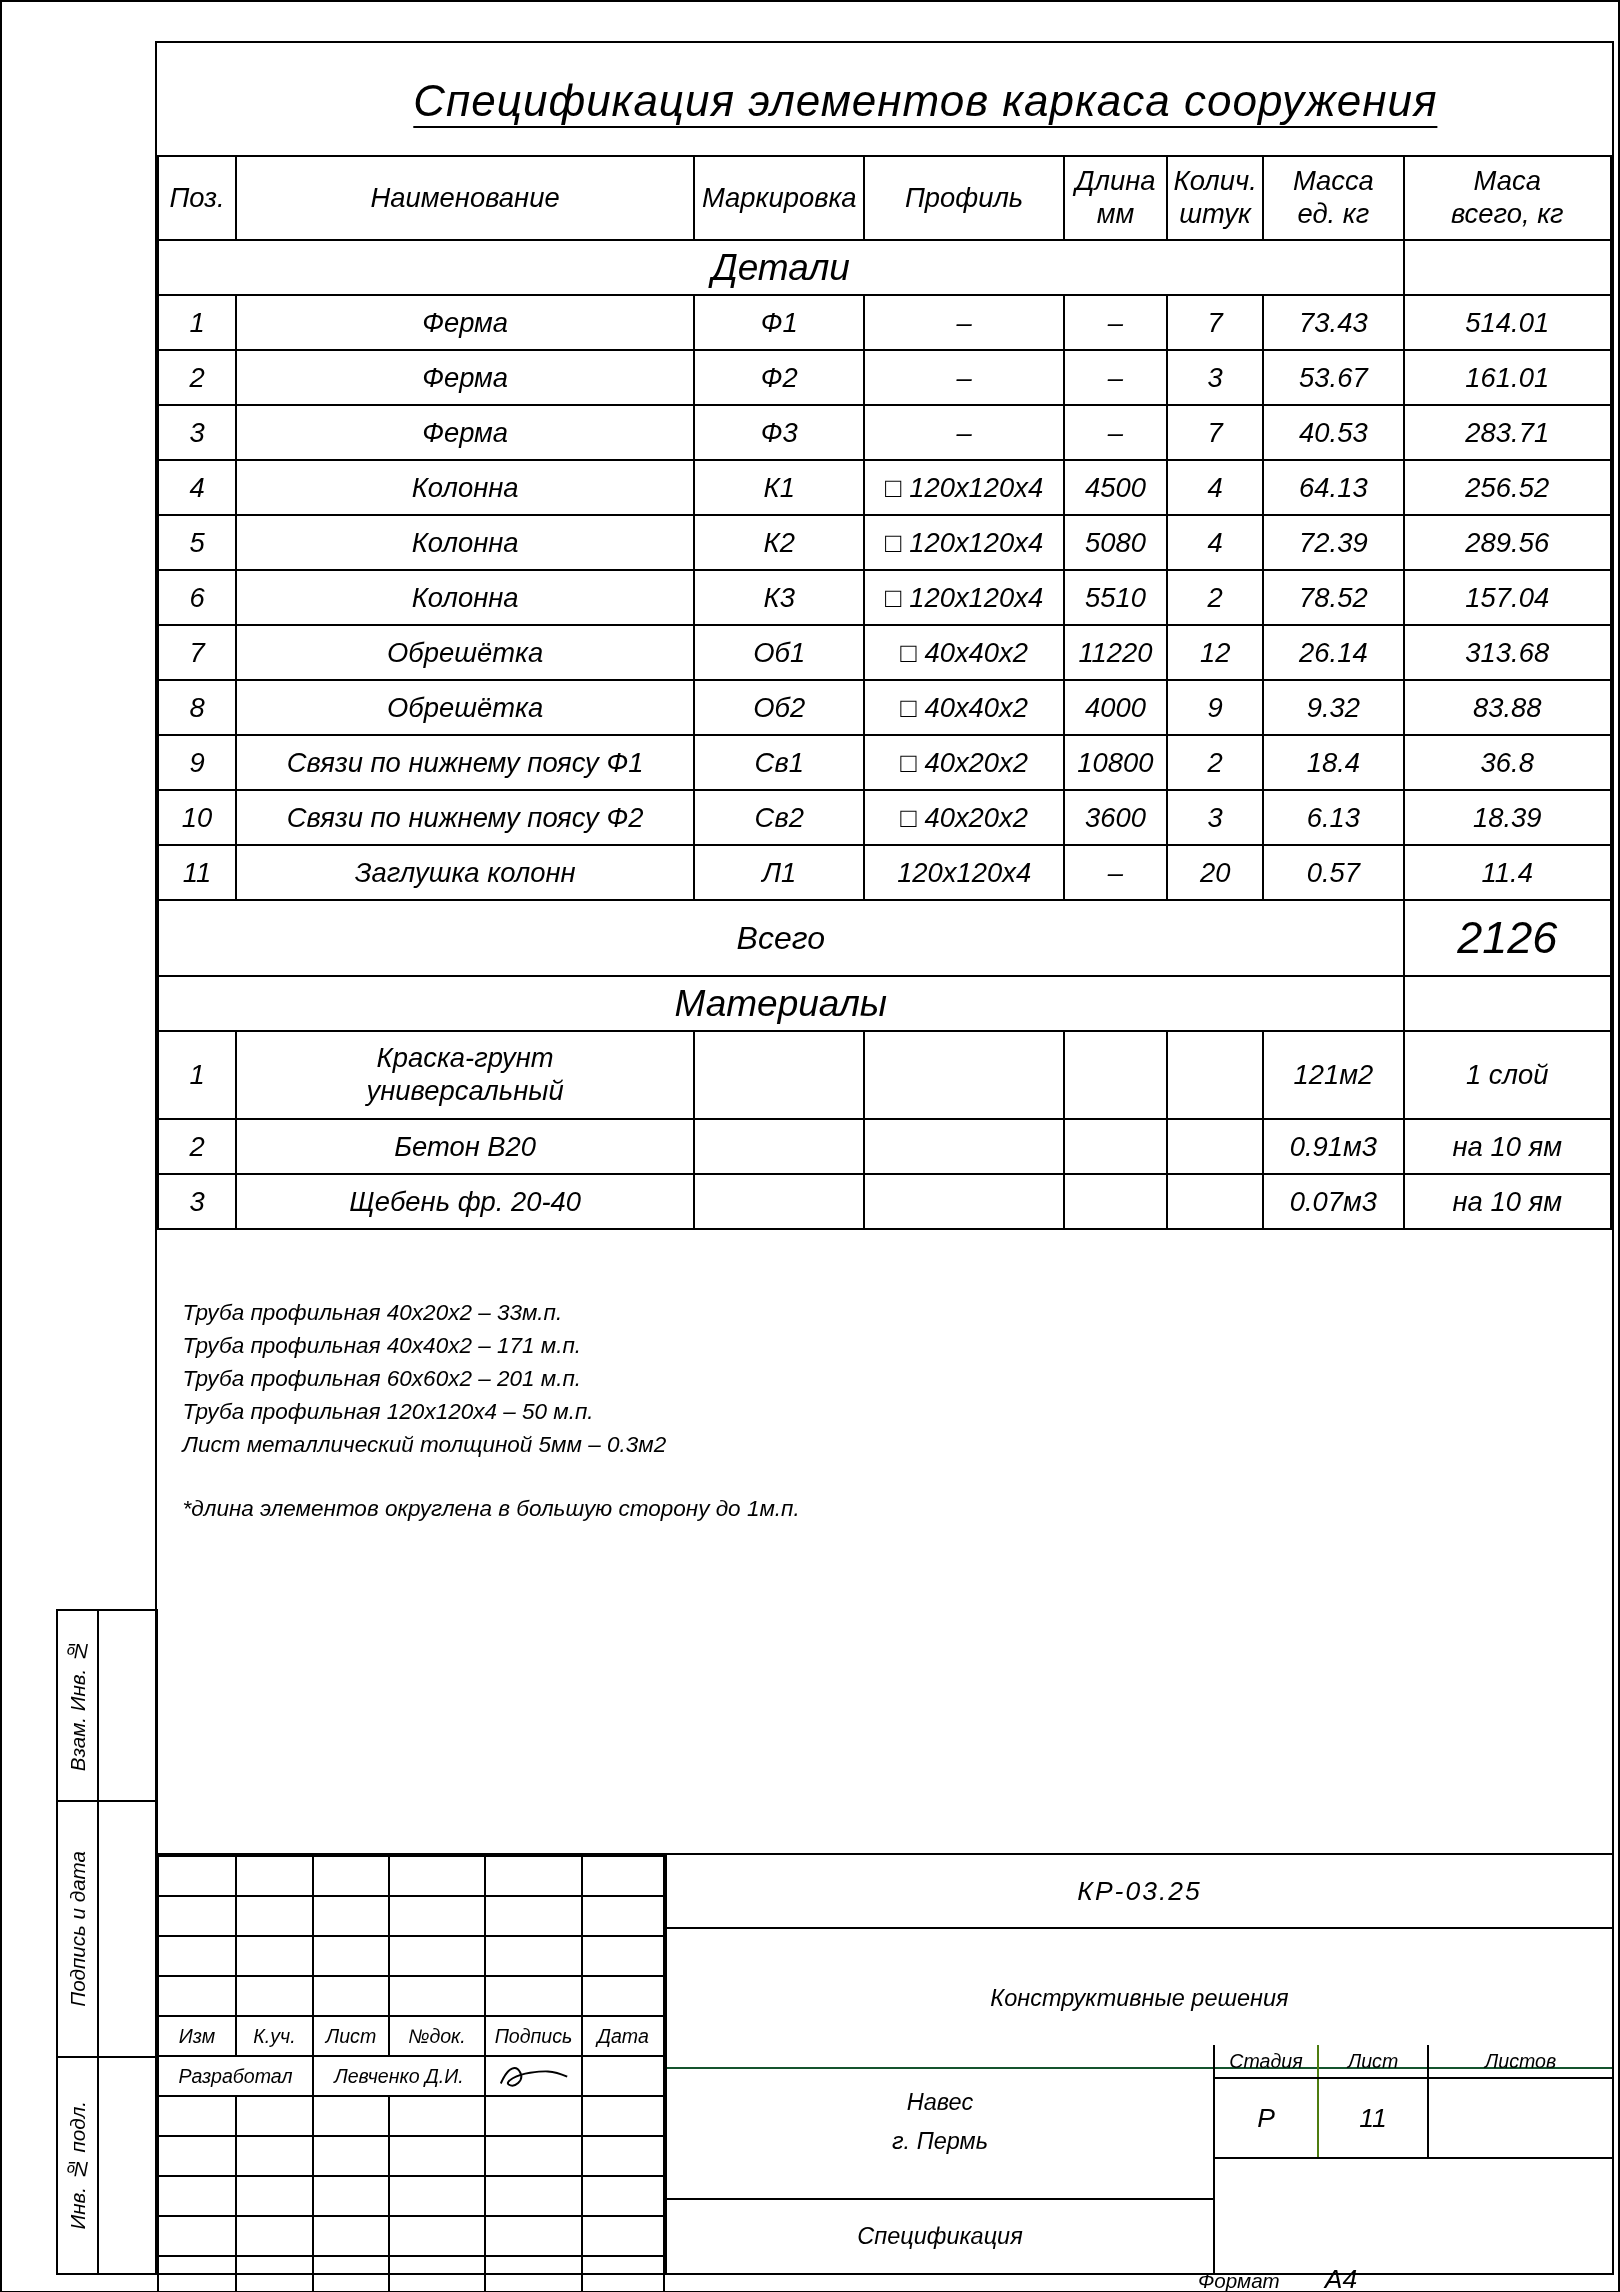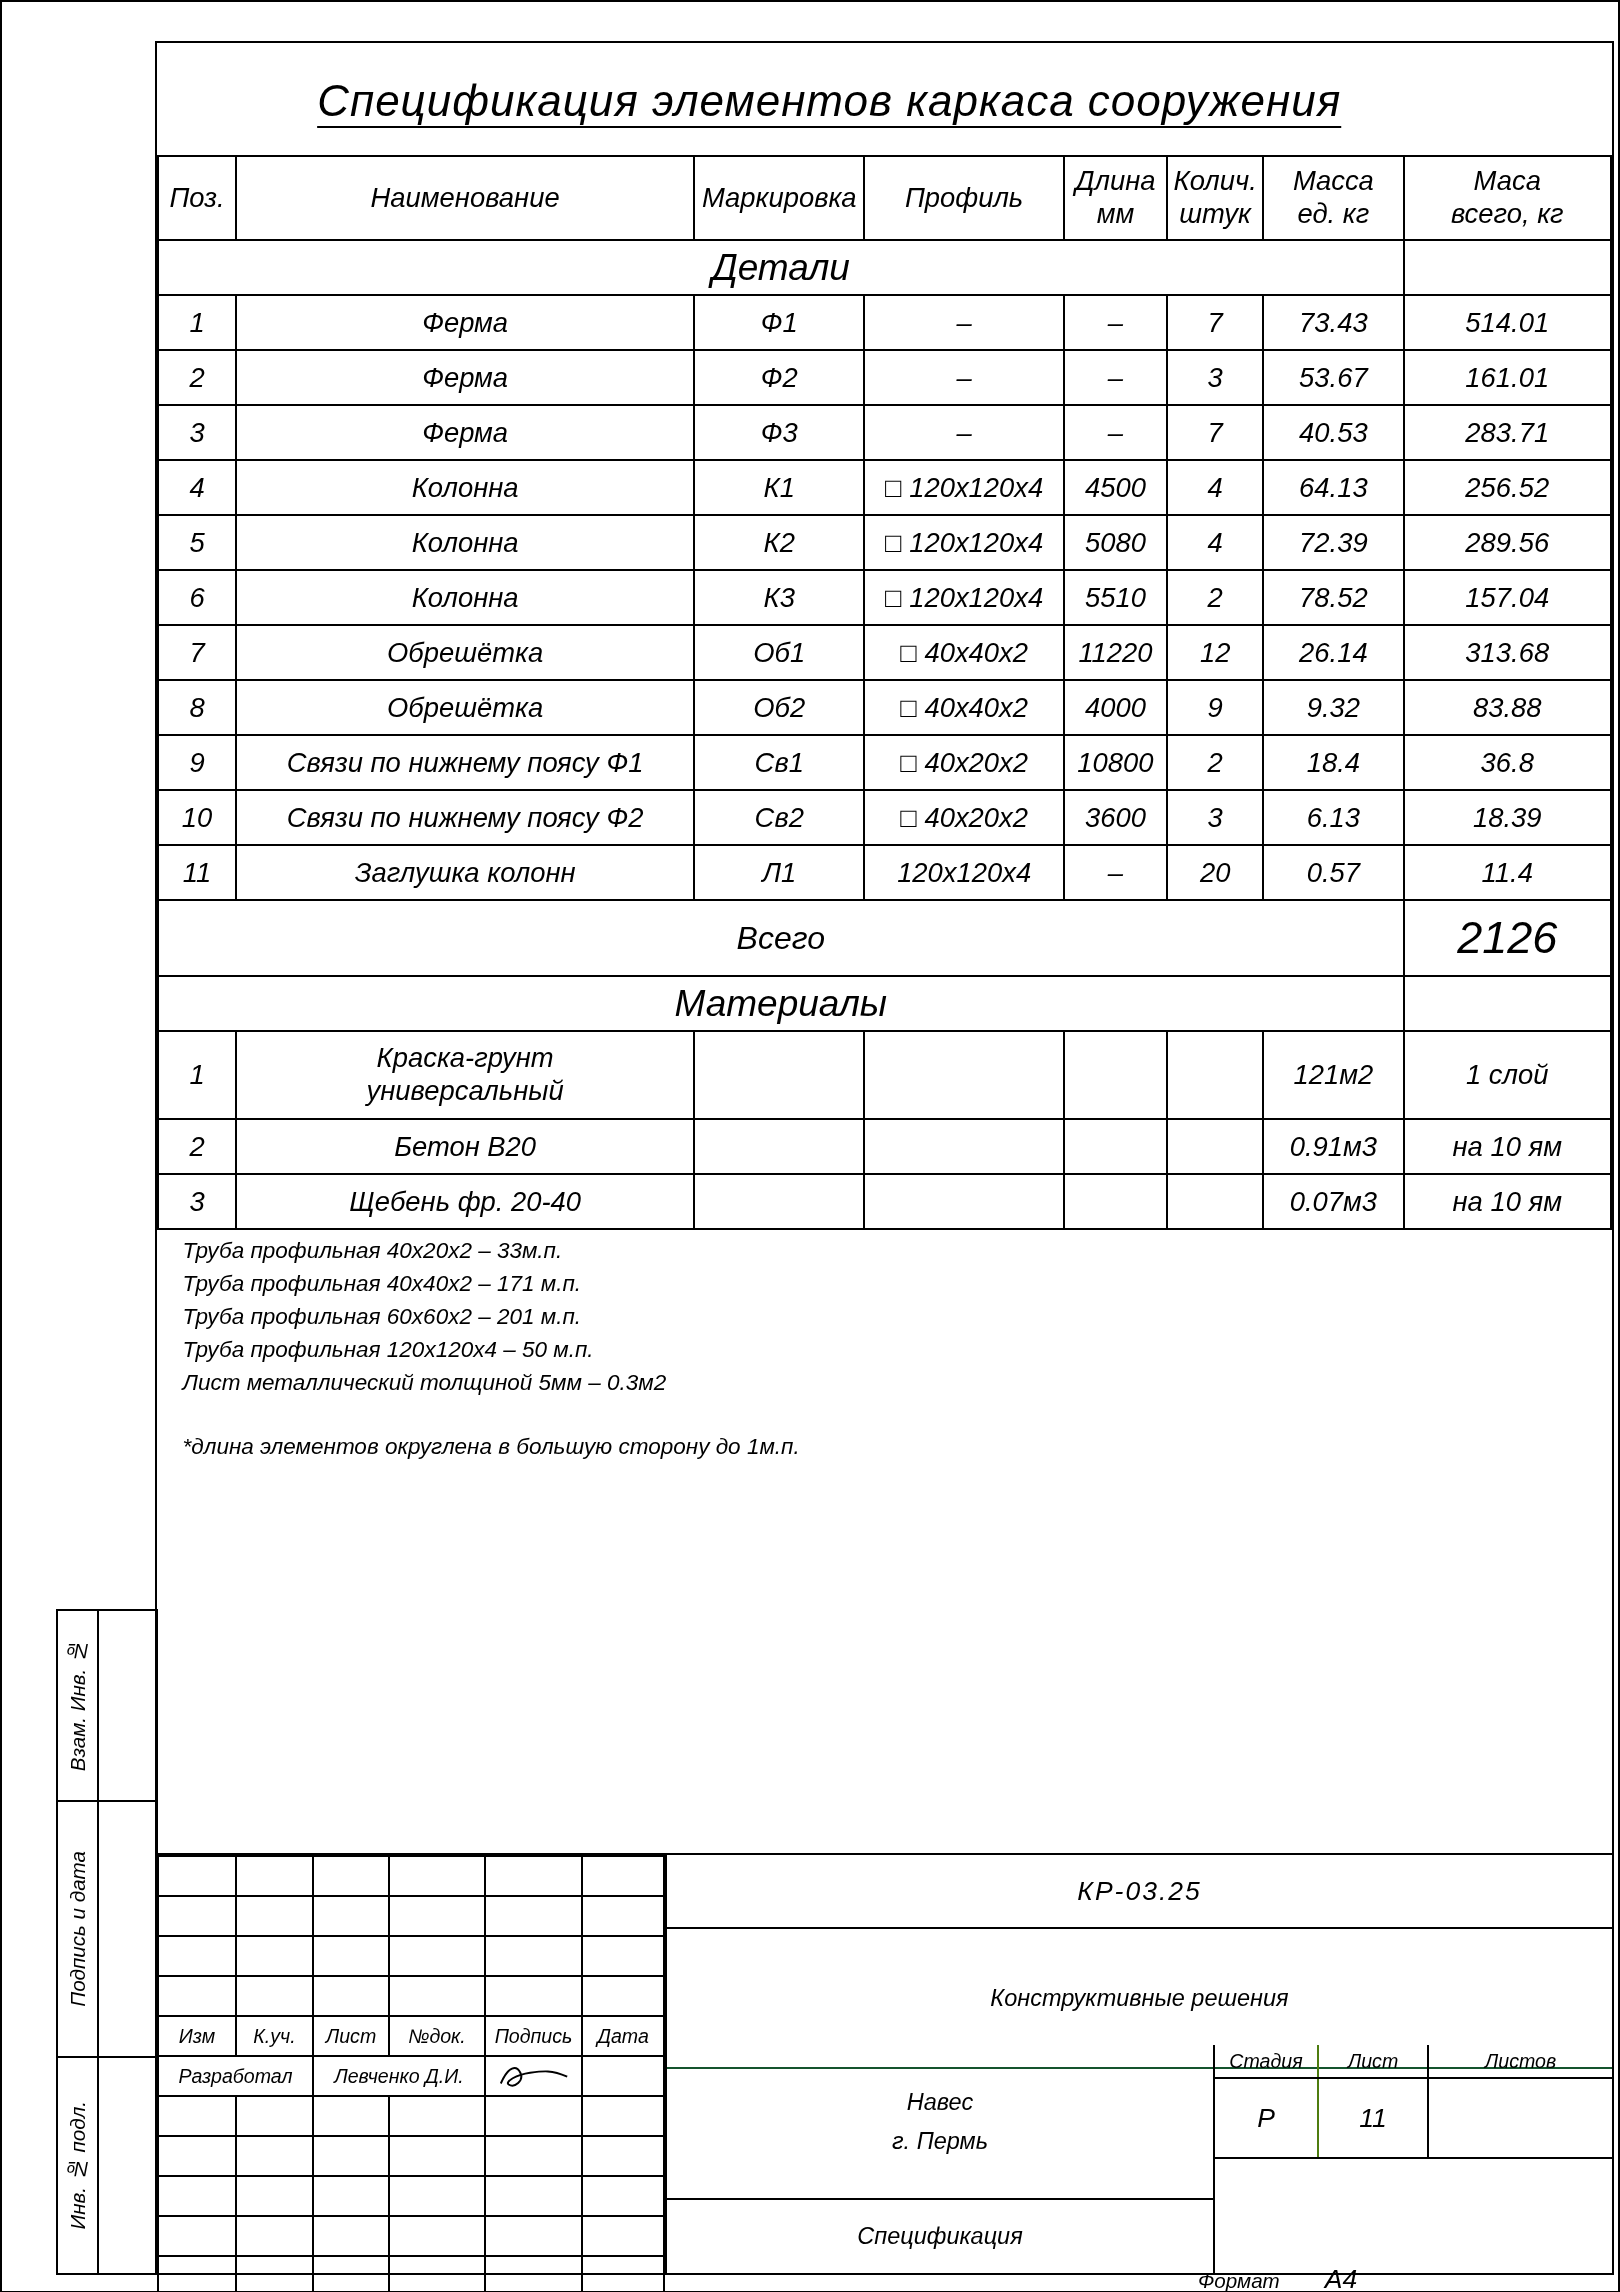--- a/index.html
+++ b/index.html
@@ -8,43 +8,43 @@
     position:relative; width:1620px; height:2293px; background:#fff;
     box-sizing:border-box; border:2px solid #000;
     font-family:"Liberation Sans","DejaVu Sans",sans-serif;
     font-style:italic; color:#000; overflow:hidden;
   }
   .frame {
     position:absolute; left:153px; top:39px; width:1459px; height:2234px;
     border:2.9px solid #000; box-sizing:border-box;
   }
   .sheet-title {
-    position:absolute; top:33px; left:0; width:88%; text-align:center;
+    position:absolute; top:33px; left:0; width:88%; text-align:right;
     font-size:44px; letter-spacing:1px;
-    text-decoration:underline; text-underline-offset:9.8px; text-decoration-thickness:2px;padding-left:32px;
+    text-decoration:underline; text-underline-offset:9.8px; text-decoration-thickness:2px;
   }
   
   .spec {
     position:absolute; top:112px; left:0; width:100%;
     border-collapse:collapse; table-layout:fixed; border:2.9px solid #000;
   }
   .spec td {
     border:2.5px solid #000; text-align:center; vertical-align:middle;
     font-size:27.4px; padding:0 3.9px; overflow:hidden;
   }
   .pre { white-space:pre-line; line-height:1.2; }
   .r-head td  { height:82px; }
   .r-sec td   { height:53px; font-size:37px; }
   .r-data td  { height:53px; }
   .r-total td { height:74px; }
   .r-total .total-label { font-size:32px; }
   .r-total .total-value { font-size:45px; }
   .r-mat1 td  { height:86px; }
   
-  .notes { position:absolute; left:25.5px; top:1191px; font-size:22.5px; line-height:33px; }
+  .notes { position:absolute; left:25.5px; top:1253px; font-size:22.5px; line-height:33px; }
   .notes .footnote { margin-top:31px; }
   
   .titleblock { position:absolute; left:0; right:0; bottom:0; height:420px; border-top:2.9px solid #000; box-sizing:border-box; }
   .tb-left {
     position:absolute; left:0; top:0; width:508px; height:417px;
     border-collapse:collapse; table-layout:fixed;
   }
   .tb-left td {
     border:2px solid #000; text-align:center; vertical-align:middle;
     font-size:19.6px; padding:0; height:38px; overflow:hidden;

